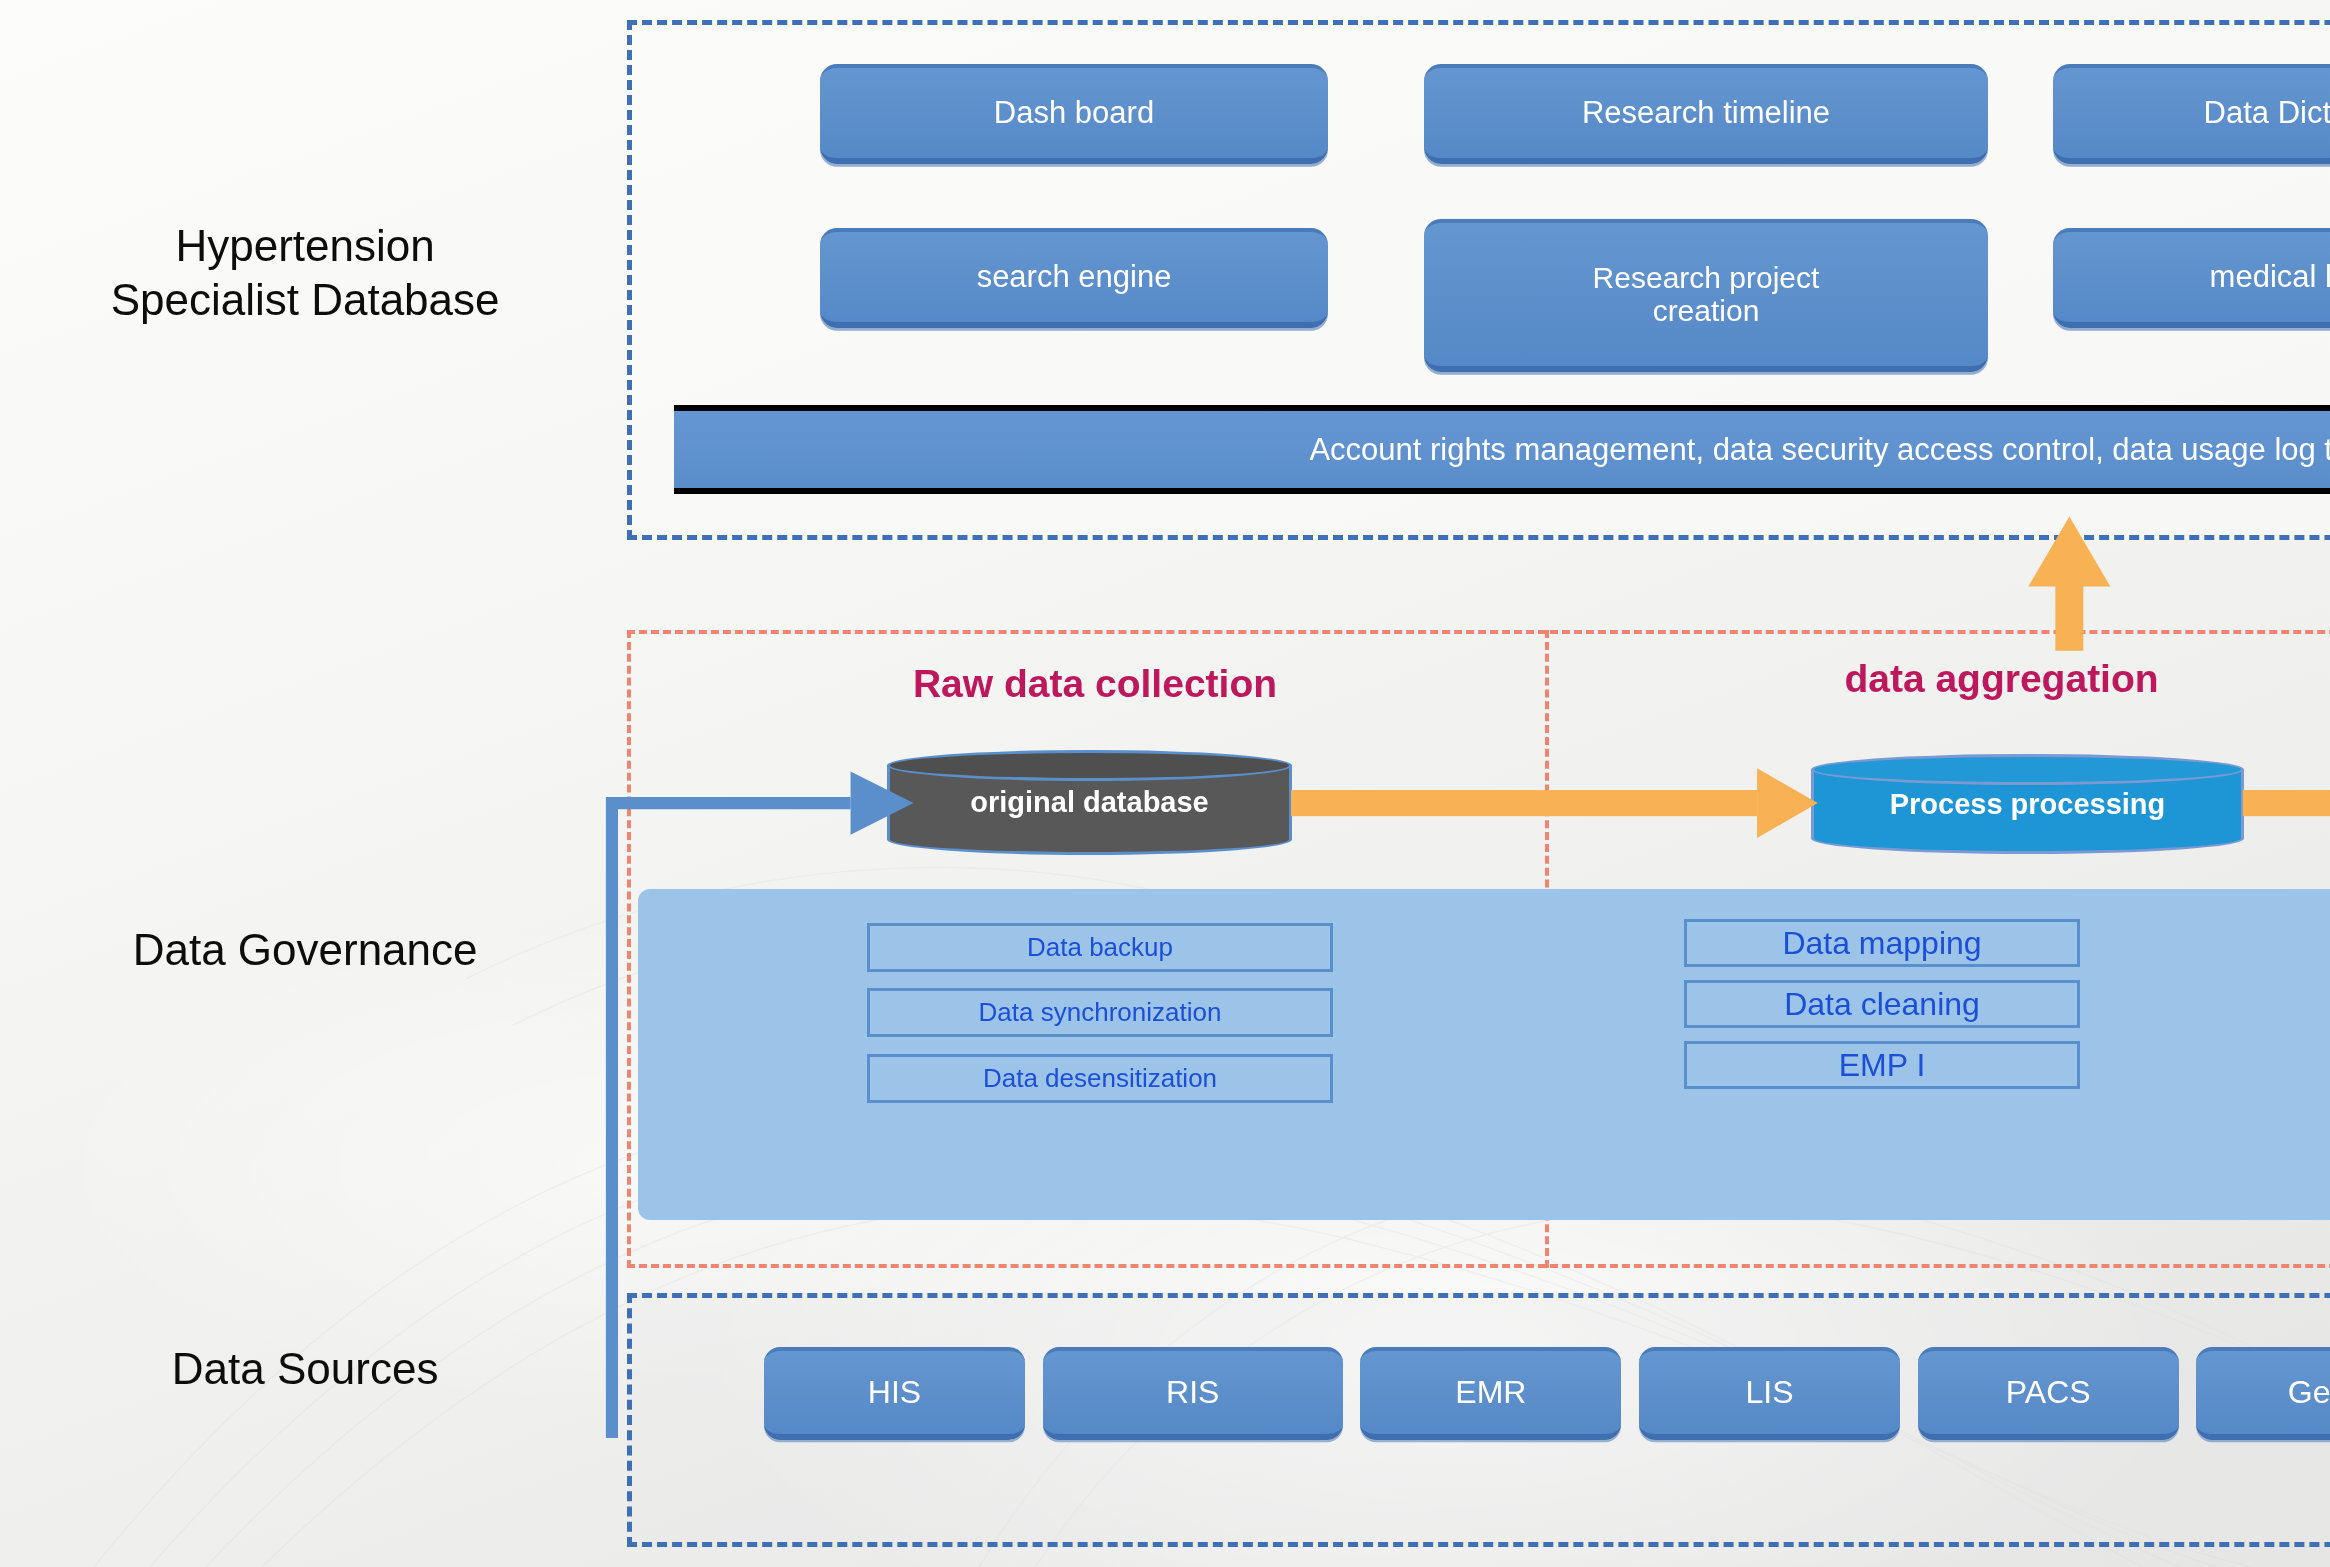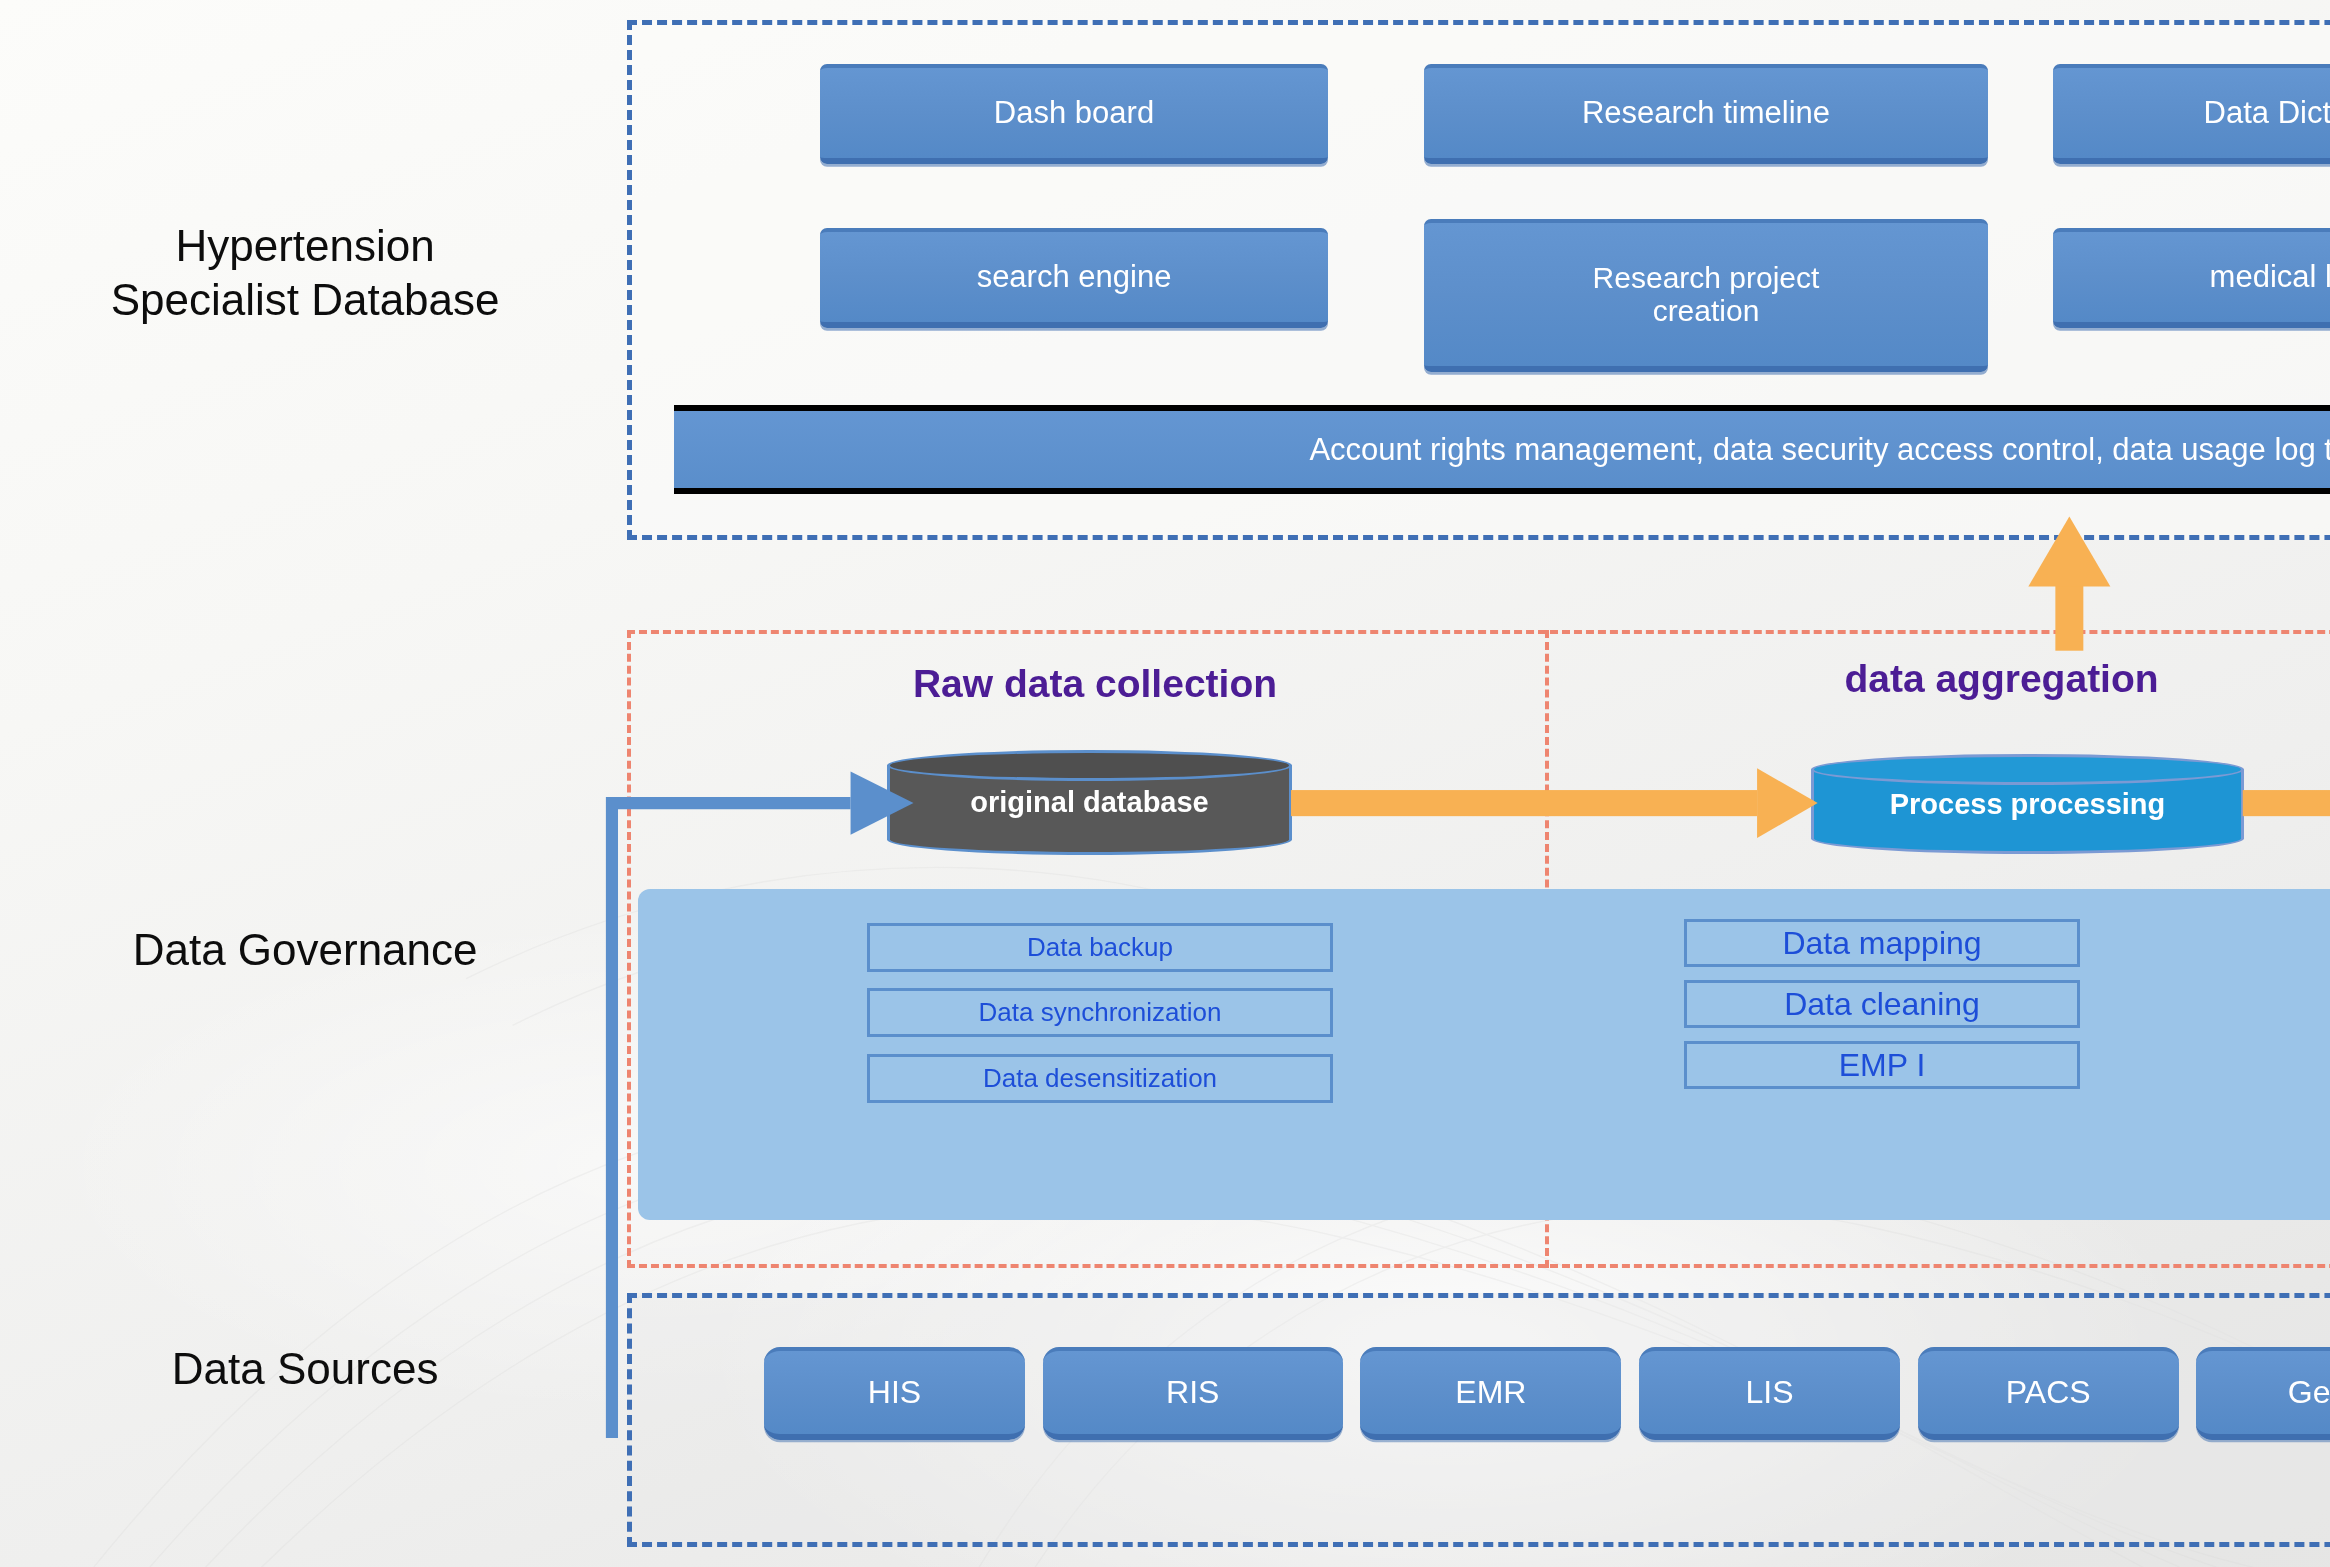--- a/index.html
+++ b/index.html
@@ -58,21 +58,21 @@
   }
 
   
   .btn-row { position: absolute; display: flex; }
   #btn-row-1 { left: 820px; top: 64px;  gap: 0; }
   #btn-row-2 { left: 820px; top: 228px;  gap: 0; }
 
   .app-btn {
     position: relative;
     background: linear-gradient(180deg, #6496d2 0%, #5d8fcb 50%, #5489c7 100%);
-    border-radius: 7px;
+    border-radius: 17px;
     border-bottom: 6.5px solid #3f6fb0;
     border-top: 4.7px solid #4a7cbb;
     color: #ffffff;
     font-size: 31px;
     display: flex; align-items: center; justify-content: center;
     text-align: center;
     line-height: 1.12;
     padding: 0 10px;
     box-shadow: 0 2.8px 0 rgba(63,111,176,0.55);
     white-space: pre-line;
@@ -96,21 +96,21 @@
     border-bottom: 6px solid #000000;
     color: #ffffff;
     font-size: 31px;
     display: flex; align-items: center; justify-content: center;
     text-align: center;
   }
 
   
   .col-title {
     position: absolute;
-    font-size: 39px; font-weight: bold; color: #4c1d95;
+    font-size: 39px; font-weight: bold; color: #be185d;
     text-align: center;
   }
   #col-title-0 { left: 652px; top: 662px; width: 886px; }
   #col-title-1 { left: 1552px; top: 657px; width: 899px; }
 
   
   .cyl { position: absolute; }
   .cyl .body {
     position: absolute; left: 0; right: 0; top: 15px; bottom: 15px;
     border-left: 3.3px solid; border-right: 3.3px solid;

